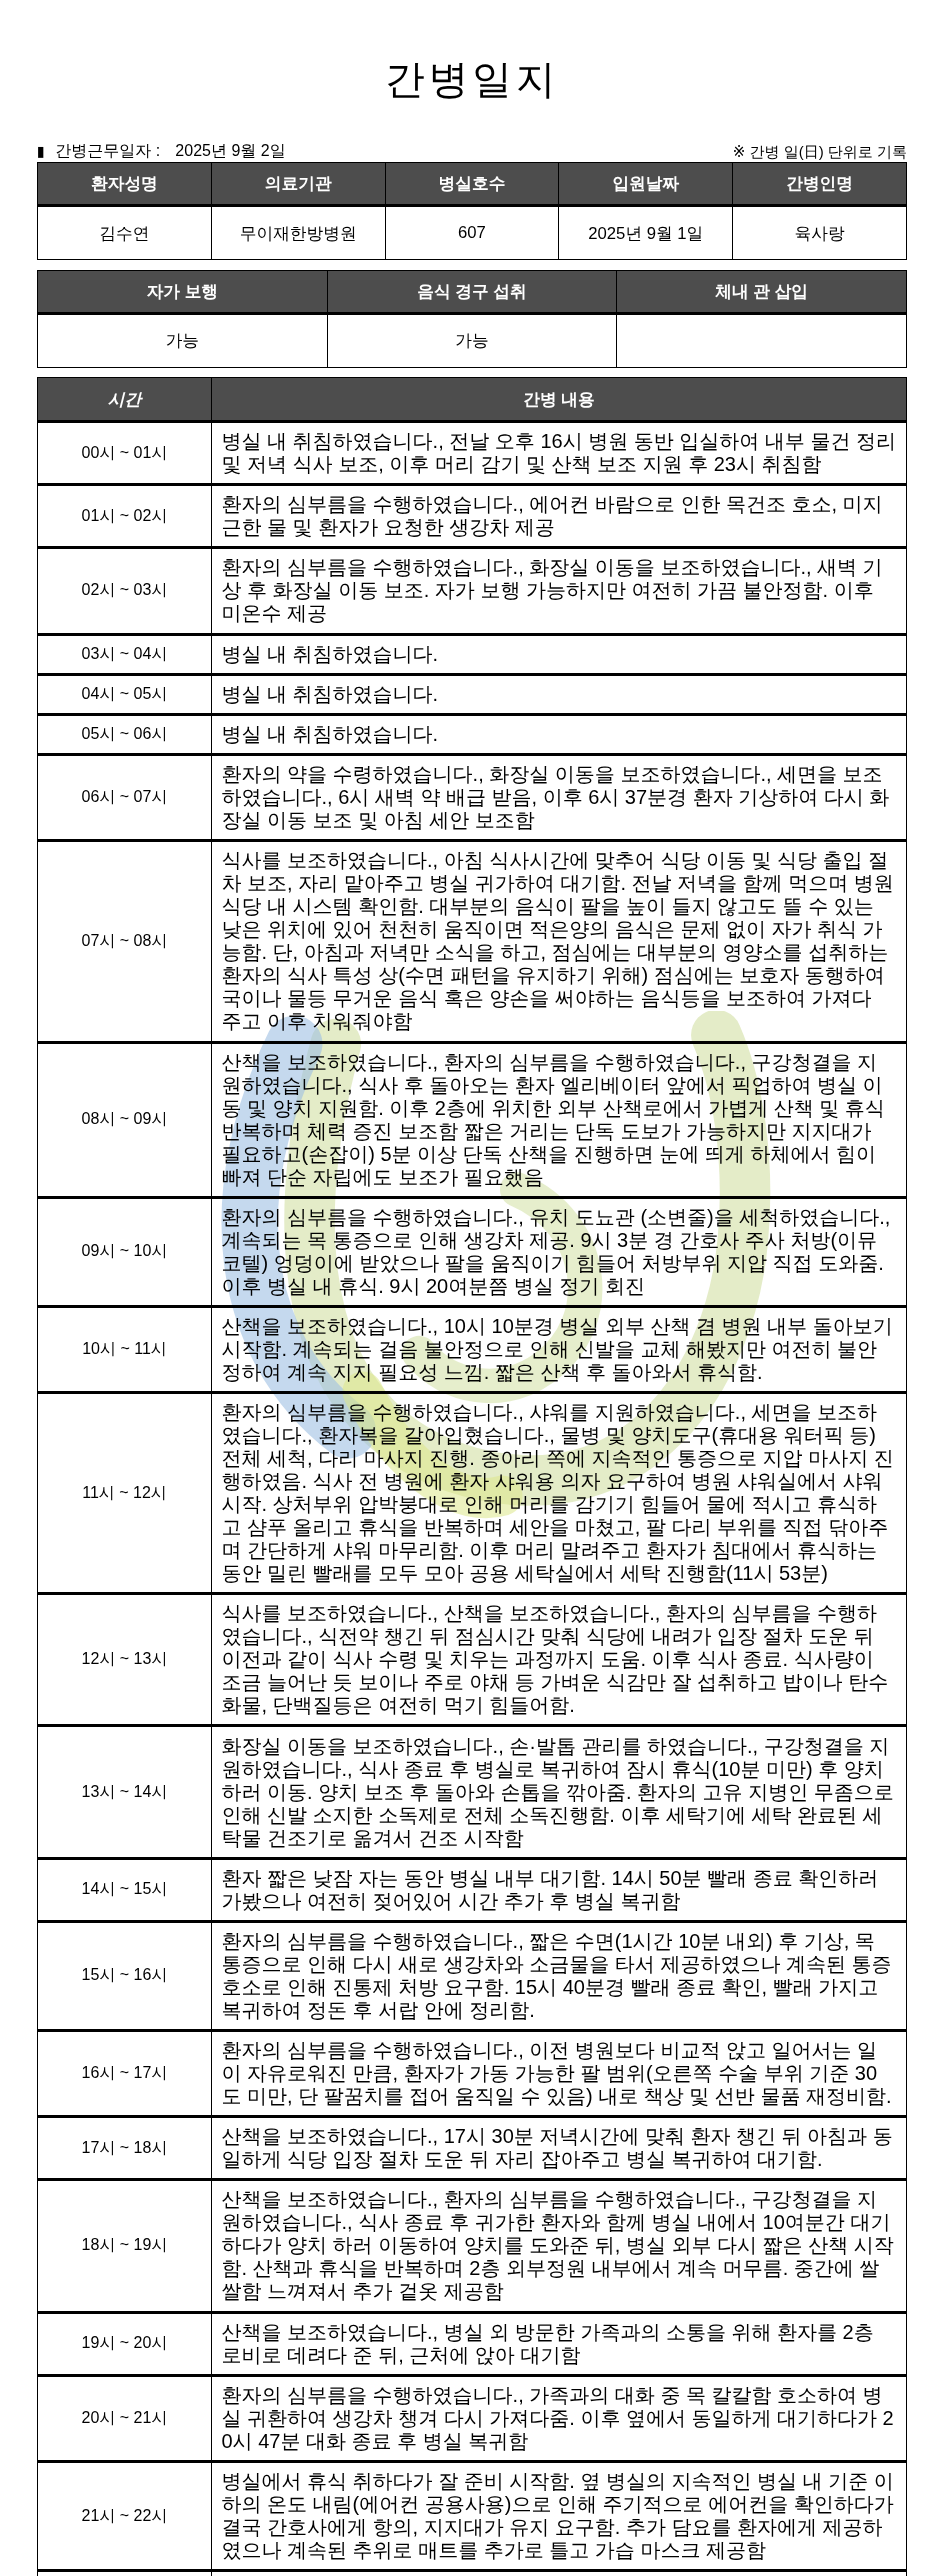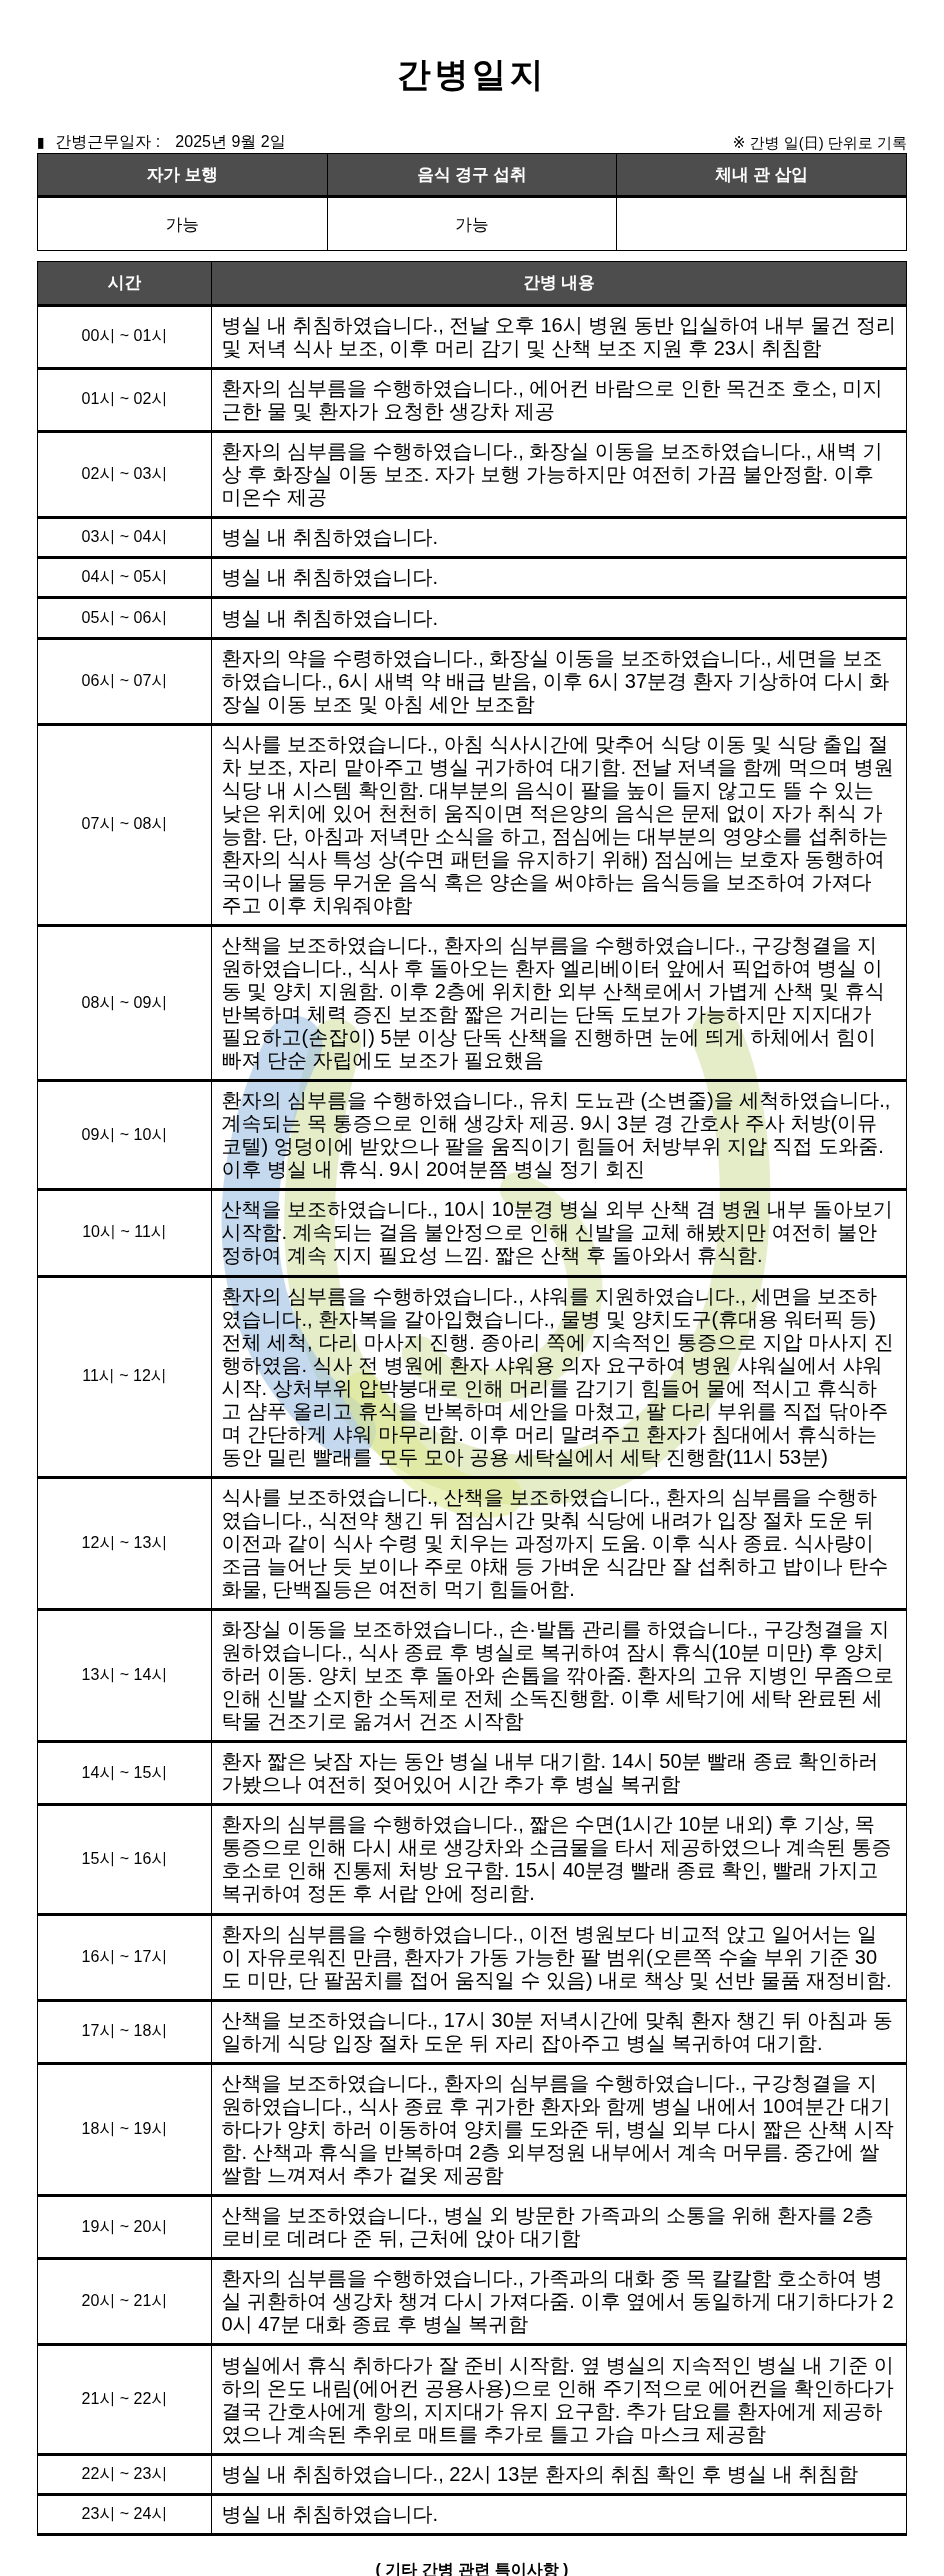--- a/index.html
+++ b/index.html
@@ -4,21 +4,21 @@
 <style>
   html,body{margin:0;padding:0;background:#fff;}
   body{
     width:944px;min-height:2576px;position:relative;
     font-family:"Liberation Sans","DejaVu Sans",sans-serif;color:#000;
     -webkit-font-smoothing:antialiased;
   }
   .watermark{position:absolute;left:0;top:1011px;width:944px;height:595px;z-index:0;pointer-events:none;}
   .page{position:relative;z-index:1;padding:0 37px;}
   .doc-title{
-    text-align:center;font-size:34px;font-weight:700;letter-spacing:3.6px;
+    text-align:center;font-size:40px;font-weight:400;letter-spacing:3.6px;
     padding-top:52px;margin-bottom:34px;
   }
   .meta-row{display:flex;justify-content:space-between;align-items:flex-end;
     font-size:16px;margin-bottom:0;}
   .meta-left .bullet{font-size:14.3px;margin-right:6px;}
   .meta-right{font-size:15px;}
 
   table{width:100%;border-collapse:collapse;table-layout:fixed;background:transparent;}
   .grid-table{margin-bottom:9.5px;border:1.2px solid #000;}
   .grid-table th{
@@ -66,40 +66,58 @@
 
   <div class="meta-row">
     <div class="meta-left">
       <span class="bullet">▮</span>
       <span>간병근무일자 :</span>
       <span style="margin-left:10.7px;">2025년 9월 2일</span>
     </div>
     <div class="meta-right">※ 간병 일(日) 단위로 기록</div>
   </div>
 
+  <table class="grid-table">
+    <tbody>
+        <tr>
+      <th>환자성명</th>
+      <th>의료기관</th>
+      <th>병실호수</th>
+      <th>입원날짜</th>
+      <th>간병인명</th>
+    </tr>
+    <tr>
+      <td>김수연</td>
+      <td>무이재한방병원</td>
+      <td>607</td>
+      <td>2025년 9월 1일</td>
+      <td>육사랑</td>
+    </tr>
+  </tbody>
+    </table>
 
   <table class="grid-table">
     <tbody>
         <tr>
       <th>자가 보행</th>
       <th>음식 경구 섭취</th>
       <th>체내 관 삽입</th>
     </tr>
     <tr>
       <td>가능</td>
       <td>가능</td>
       <td></td>
     </tr>
   </tbody>
     </table>
 
   <table class="care-table">
     <thead>
       <tr>
-        <th style="width:171px;">시간</th>
+        <th style="width:171px;font-style:italic;">시간</th>
         <th>간병 내용</th>
       </tr>
     </thead>
     <tbody>
     <tr>
       <td class="time-cell">00시 ~ 01시</td>
       <td class="content-cell">병실 내 취침하였습니다., 전날 오후 16시 병원 동반 입실하여 내부 물건 정리 및 저녁 식사 보조, 이후 머리 감기 및 산책 보조 지원 후 23시 취침함</td>
     </tr>
 
     <tr>

